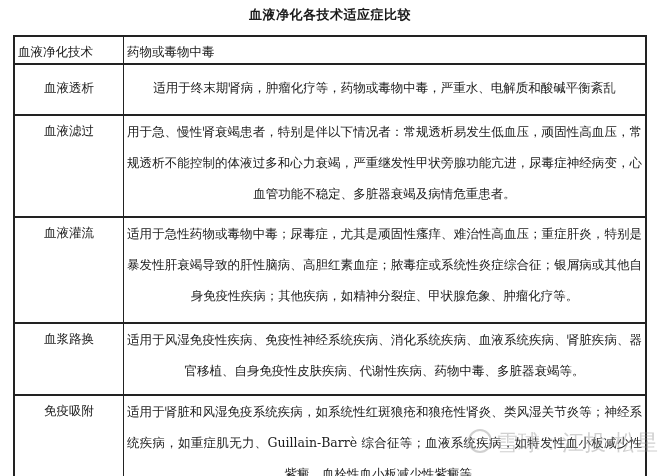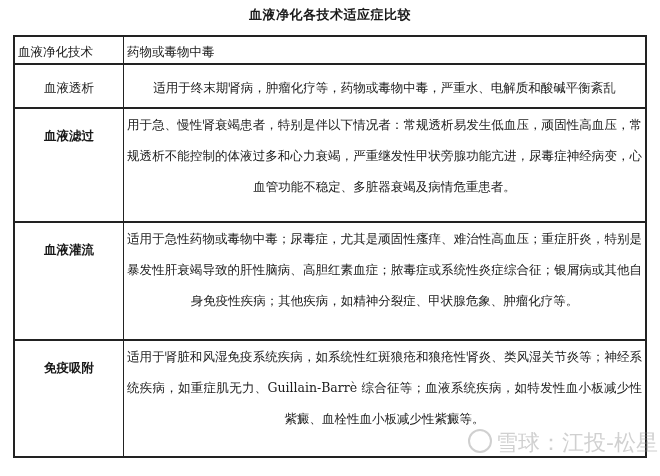--- a/index.html
+++ b/index.html
@@ -8,24 +8,24 @@
   .title { position:absolute; left:0; top:6px; width:660px; text-align:center;
            font-size:13px; font-weight:bold; letter-spacing:0.5px; }
   table.cmp { position:absolute; left:13px; top:35px; width:634px; border-collapse:collapse;
               border:2px solid #222; }
   table.cmp td, table.cmp th { border:1px solid #222; font-size:12.5px; font-weight:normal;
               padding:0 3px; vertical-align:top; }
   th.col-tech { width:102px; border-right:2px solid #222; }
   td.tech { border-right:2px solid #222; text-align:center; }
   tr.header th { height:24px; vertical-align:bottom; padding-bottom:2px; text-align:left; }
   tr.header { border-bottom:2px solid #222; }
-  tr.r1 td { height:32px; vertical-align:bottom; padding-bottom:10px; }
+  tr.r1 td { height:32px; vertical-align:bottom; padding-bottom:17px; }
   tr.r1 { border-bottom:2px solid #222; }
   td.desc { line-height:31px; text-align:justify; text-align-last:center; }
-  td.tech.mid { padding-top:19px;font-weight:bold; }
+  td.tech.mid { padding-top:7px; }
   tr.r2 td.desc, tr.r3 td.desc, tr.r4 td.desc, tr.r5 td.desc { padding-top:0;margin-top:30px; }
   tr.r2 td { height:93px; } tr.r3 td { height:97px; } tr.r4 td { height:63px; } tr.r5 td { height:96px; }
   tr.r2, tr.r3, tr.r4 { border-bottom:2px solid #222; }
   .note { position:absolute; left:8px; top:456px; font-size:14px; letter-spacing:0.3px;margin-top:20px; }
   .watermark { position:absolute; left:468px; top:428px; font-size:22px; color:rgba(150,150,150,0.45);
                font-family:"DejaVu Sans","Liberation Sans",sans-serif; white-space:nowrap; }
   .wm-circle { display:inline-block; width:20px; height:20px; border:2px solid rgba(150,150,150,0.45);
                border-radius:50%; vertical-align:-3px; margin-right:4px; }
 </style>
 </head>
@@ -44,20 +44,24 @@
     <td class="desc" style="line-height:18px;">适用于终末期肾病，肿瘤化疗等，药物或毒物中毒，严重水、电解质和酸碱平衡紊乱</td>
   </tr>
   <tr class="r2">
     <td class="tech mid">血液滤过</td>
     <td class="desc">用于急、慢性肾衰竭患者，特别是伴以下情况者：常规透析易发生低血压，顽固性高血压，常规透析不能控制的体液过多和心力衰竭，严重继发性甲状旁腺功能亢进，尿毒症神经病变，心血管功能不稳定、多脏器衰竭及病情危重患者。</td>
   </tr>
   <tr class="r3">
     <td class="tech mid">血液灌流</td>
     <td class="desc">适用于急性药物或毒物中毒；尿毒症，尤其是顽固性瘙痒、难治性高血压；重症肝炎，特别是暴发性肝衰竭导致的肝性脑病、高胆红素血症；脓毒症或系统性炎症综合征；银屑病或其他自身免疫性疾病；其他疾病，如精神分裂症、甲状腺危象、肿瘤化疗等。</td>
   </tr>
+  <tr class="r4">
+    <td class="tech mid">血浆路换</td>
+    <td class="desc">适用于风湿免疫性疾病、免疫性神经系统疾病、消化系统疾病、血液系统疾病、肾脏疾病、器官移植、自身免疫性皮肤疾病、代谢性疾病、药物中毒、多脏器衰竭等。</td>
+  </tr>
   <tr class="r5">
     <td class="tech mid">免疫吸附</td>
     <td class="desc">适用于肾脏和风湿免疫系统疾病，如系统性红斑狼疮和狼疮性肾炎、类风湿关节炎等；神经系统疾病，如重症肌无力、Guillain-Barrè 综合征等；血液系统疾病，如特发性血小板减少性紫癜、血栓性血小板减少性紫癜等。</td>
   </tr>
 </tbody>
   </table>
 
 <div class="note">注：资料来源于卫生部 2010 年第 3 版《血液净化标准操作规程》。</div>
 
 <div class="watermark">

